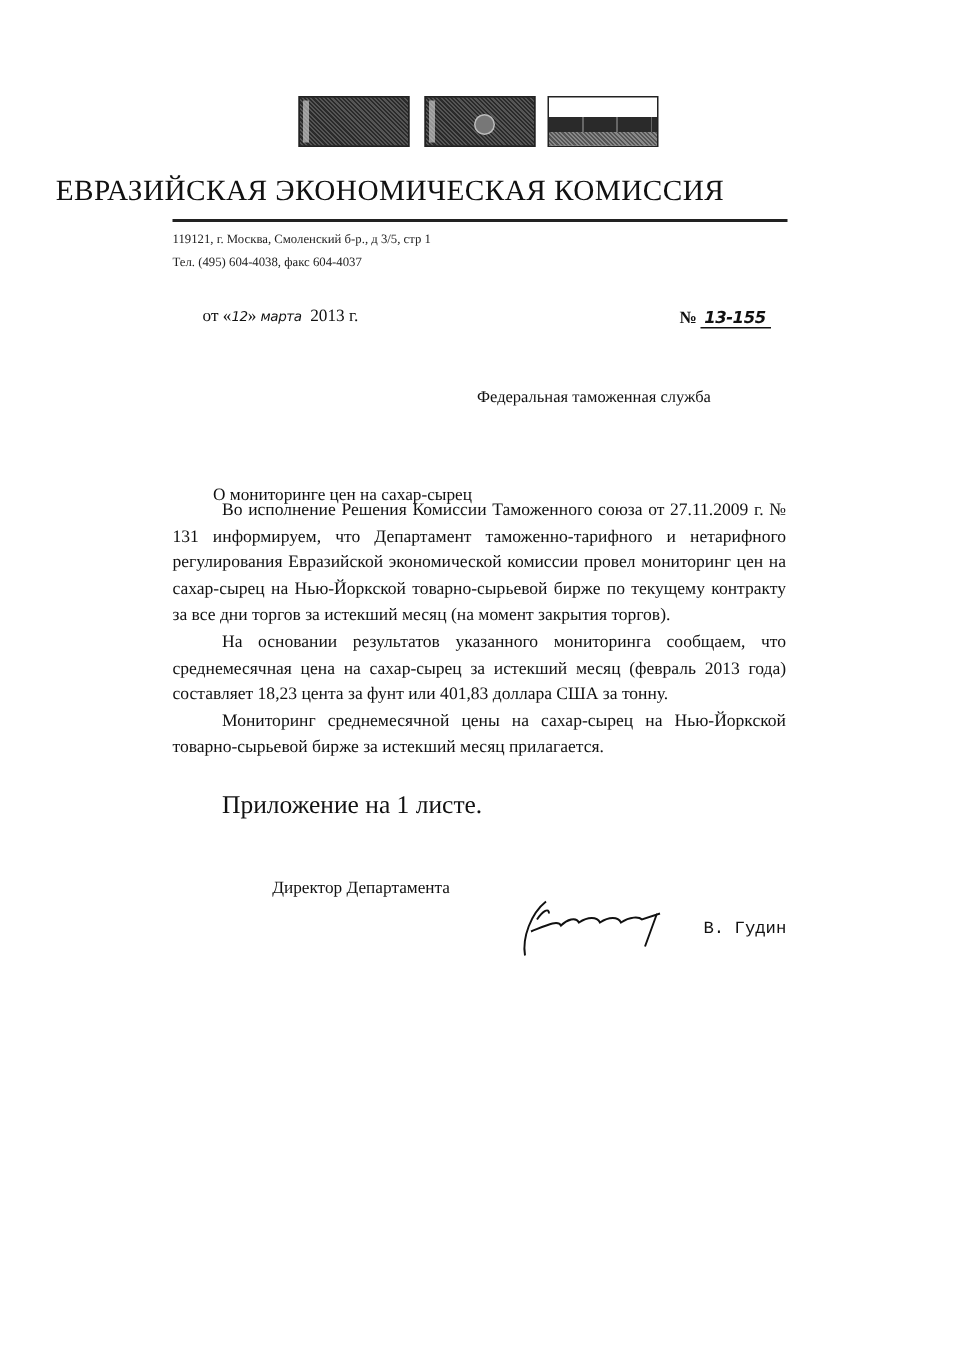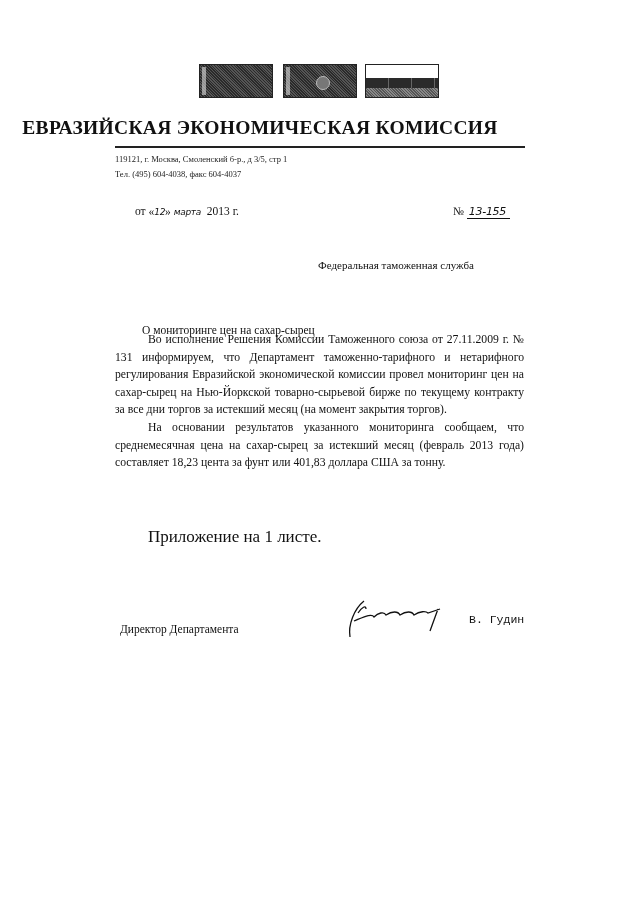--- a/index.html
+++ b/index.html
@@ -12,35 +12,35 @@
         #333; }
     .flag.dark.f1 { left: 0; }
     .flag.dark.f1::before { content: ""; position: absolute; left: 2px; top: 2px; width: 4px; height: 28px; background: #ddd; opacity: .6; }
     .flag.dark.f2 { left: 84px; }
     .flag.dark.f2::before { content: ""; position: absolute; left: 2px; top: 2px; width: 4px; height: 28px; background: #ddd; opacity: .6; }
     .emblem { position: absolute; left: 32px; top: 11px; width: 12px; height: 12px; border-radius: 50%; border: 1px solid #bbb; background: #777; }
     .flag.f3 { left: 166px; background: #fff; }
     .flag.f3 .band2 { position: absolute; left: 0; right: 0; top: 13px; height: 10px; background: repeating-linear-gradient(90deg,#2a2a2a 0 22px,#666 22px 23px); }
     .flag.f3 .band3 { position: absolute; left: 0; right: 0; top: 23px; bottom: 0; background: repeating-linear-gradient(45deg,#555 0 1px,#888 1px 2px); }
     .org { position: absolute; top: 117px; left: 0; width: 520px; text-align: center;
-           font-weight: bold; font-size: 19.5px; letter-spacing: 0.3px; }
+           font-weight: normal; font-size: 19.5px; letter-spacing: 0.3px; }
     .rule { position: absolute; top: 146px; left: 115px; width: 410px; height: 2px; background: #222; }
     .addr { position: absolute; left: 115px; font-size: 8.5px; color: #222; }
     .addr1 { top: 154px; }
     .addr2 { top: 169px; }
     .dateline { position: absolute; top: 205px; left: 115px; font-size: 11.5px; margin-left: 20px; }
     .hand { font-family: "DejaVu Sans", sans-serif; font-style: italic; font-size: 9px; letter-spacing: -0.3px; }
-    .numline { position: absolute; top: 205px; left: 453px; font-size: 11.5px; }
+    .numline { position: absolute; top: 205px; left: 453px; font-size: 11.5px; font-weight: bold; }
     .numline .hand { font-size: 11px; border-bottom: 1px solid #111; padding: 0 4px 0 2px; }
     .recipient { position: absolute; top: 259px; left: 318px; font-size: 11px; }
     .subject { position: absolute; top: 324px; left: 115px; font-size: 11.5px; margin-left: 27px; }
     .body { position: absolute; top: 331px; left: 115px; width: 409px; font-size: 11.7px; line-height: 17.6px; text-align: justify; }
     .body p { margin: 0; text-indent: 33px; }
     .attach { position: absolute; top: 527px; left: 148px; font-size: 17px; }
-    .signer { position: absolute; top: 585px; left: 120px; width: 180px; text-align: left; font-size: 11.5px; line-height: 15px; margin-top: 37px; }
+    .signer { position: absolute; top: 585px; left: 120px; width: 180px; text-align: right; font-size: 11.5px; line-height: 15px; }
     .signature { position: absolute; top: 595px; left: 344px; width: 110px; height: 48px; }
     .signame { position: absolute; top: 613px; left: 469px; font-size: 11.5px; font-family: Liberation Mono, monospace; }
   </style>
 </head>
 <body>
 
 <div class="flags">
   <div class="flag dark f1"></div>
   <div class="flag dark f2">
       <span class="emblem"></span>
@@ -66,20 +66,21 @@
   <span>№</span>
   <span class="hand">13-155</span>
 </div>
 
 <div class="recipient">Федеральная таможенная служба</div>
 <div class="subject">О мониторинге цен на сахар-сырец</div>
 
 <div class="body">
   <p>Во исполнение Решения Комиссии Таможенного союза от 27.11.2009 г. № 131 информируем, что Департамент таможенно-тарифного и нетарифного регулирования Евразийской экономической комиссии провел мониторинг цен на сахар-сырец на Нью-Йоркской товарно-сырьевой бирже по текущему контракту за все дни торгов за истекший месяц (на момент закрытия торгов).</p>
   <p>На основании результатов указанного мониторинга сообщаем, что среднемесячная цена на сахар-сырец за истекший месяц (февраль 2013 года) составляет 18,23 цента за фунт или 401,83 доллара США за тонну.</p>
+  <p>Мониторинг среднемесячной цены на сахар-сырец на Нью-Йоркской товарно-сырьевой бирже за истекший месяц прилагается.</p>
 </div>
 
 <div class="attach">Приложение на 1 листе.</div>
 
 <div class="signer">
   <div>Директор Департамента</div>
 </div>
 
 <svg class="signature" viewBox="0 0 110 48">
   <path d="M20 6 C10 14,4 30,6 42 M14 18 C18 12,22 10,22 14 M10 26 C20 22,28 18,30 22 C34 18,40 16,42 20 C48 16,54 16,56 20 C62 16,68 16,70 20 C76 16,82 16,84 18 L96 14 M94 14 L86 36" fill="none" stroke="#111" stroke-width="1.3"></path>

